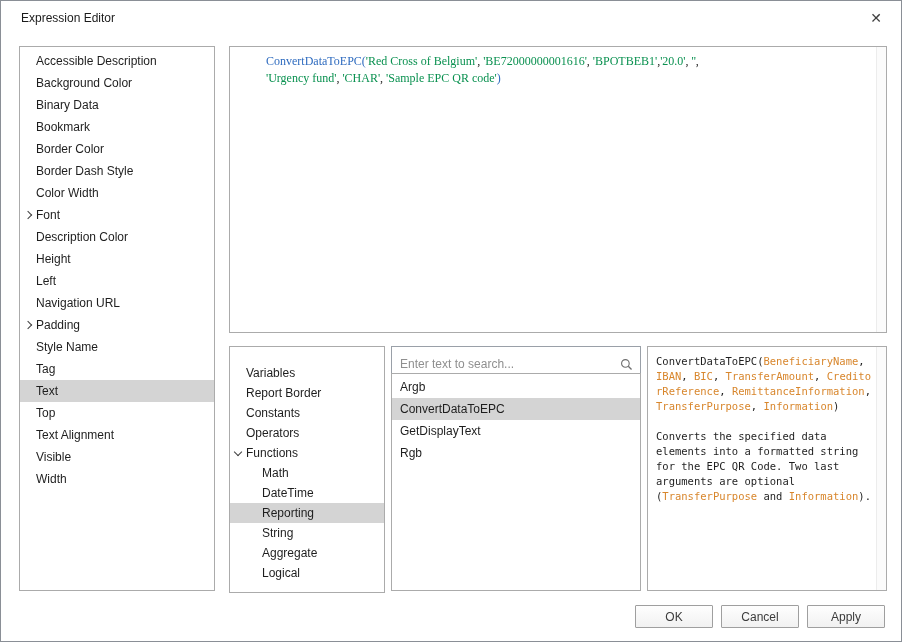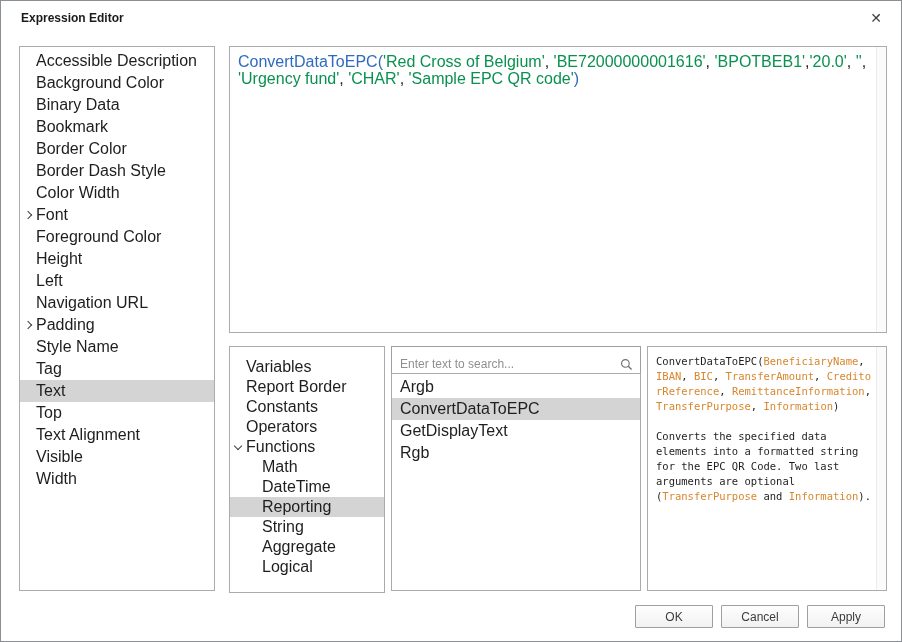--- a/index.html
+++ b/index.html
@@ -6,48 +6,48 @@
   html,body { background:#ffffff; }
   body { font-family:"Liberation Sans","DejaVu Sans",sans-serif; }
 
   #window {
     position:relative; width:902px; height:642px;
     background:#ffffff; border:1px solid #8a8f96; overflow:hidden;
   }
 
   .titlebar { position:absolute; left:0; top:0; right:0; height:34px;
     display:flex; align-items:center; padding:0 10px 0 20px; }
-  .title { font-size:12px; color:#1b1b1b;font-weight:bold; }
+  .title { font-size:12px; color:#1b1b1b; }
   .close-btn { margin-left:auto; width:30px; height:26px; display:flex;
     align-items:center; justify-content:center; font-size:14px; color:#3f3f3f;
     cursor:pointer; background:none; border:none; }
 
   .panel { position:absolute; background:#fff; border:1px solid #ababab; overflow:hidden; }
 
   .props-panel { left:18px; top:45px; width:196px; height:545px; padding-top:3px; }
-  .tree-panel  { left:228px; top:345px; width:156px; height:247px; padding-top:10px; }
+  .tree-panel  { left:228px; top:345px; width:156px; height:247px; padding-top:16px; }
   .list-panel  { left:390px; top:372px; width:250px; height:218px; padding-top:2px; }
 
-  .row { display:flex; align-items:center; font-size:16px; color:#1e1e1e; }
+  .row { display:flex; align-items:center; font-size:12px; color:#1e1e1e; }
   .prop-row { height:22px; padding-left:2px; }
   .tree-row { height:20px; padding-left:2px; }
   .func-row { height:22px; padding-left:8px;text-align:center; }
   .tree-row.lvl1 { padding-left:18px; }
   .row.selected { background:#d4d4d4; }
   .lbl { white-space:nowrap; }
 
   .chev-slot { width:14px; height:14px; position:relative; flex:none; }
   .chev-slot.chev::after { content:""; position:absolute; width:5px; height:5px;
     border-right:1.4px solid #3f3f3f; border-bottom:1.4px solid #3f3f3f; left:3px; top:4px; }
   .chev-slot.chev.right::after { transform:rotate(-45deg); }
   .chev-slot.chev.down::after  { transform:rotate(45deg); top:3px; }
 
   .expr-panel { left:228px; top:45px; width:658px; height:287px; padding:6px 16px 6px 8px; }
-  .code-line { font-family:Liberation Sans, sans-serif;
-    font-size:16px; line-height:17px; white-space:pre; }
+  .code-line { font-family:Liberation Serif, serif;
+    font-size:12px; line-height:17px; white-space:pre;margin-left:28px; }
   .tok-func  { color:#2e6bbf; }
   .tok-str   { color:#0a9150; }
   .tok-plain { color:#1e1e1e; }
   .tok-param { color:#d8862c;margin-top:48px; }
 
   .scroll-strip { position:absolute; top:0; right:0; bottom:0; width:10px;
     background:#fbfbfb; border-left:1px solid #ececec; }
 
   .searchbox { position:absolute; left:390px; top:345px; width:250px; height:36px;
     border:1px solid #9aa0a8; background:#fff; display:flex; align-items:center;
@@ -108,21 +108,21 @@
       <div class="row prop-row">
     <span class="chev-slot"></span>
     <span class="lbl">Color Width</span>
   </div>
       <div class="row prop-row">
     <span class="chev-slot chev right"></span>
     <span class="lbl">Font</span>
   </div>
       <div class="row prop-row">
     <span class="chev-slot"></span>
-    <span class="lbl">Foreground Color</span>
+    <span class="lbl">Description Color</span>
   </div>
       <div class="row prop-row">
     <span class="chev-slot"></span>
     <span class="lbl">Height</span>
   </div>
       <div class="row prop-row">
     <span class="chev-slot"></span>
     <span class="lbl">Left</span>
   </div>
       <div class="row prop-row">

